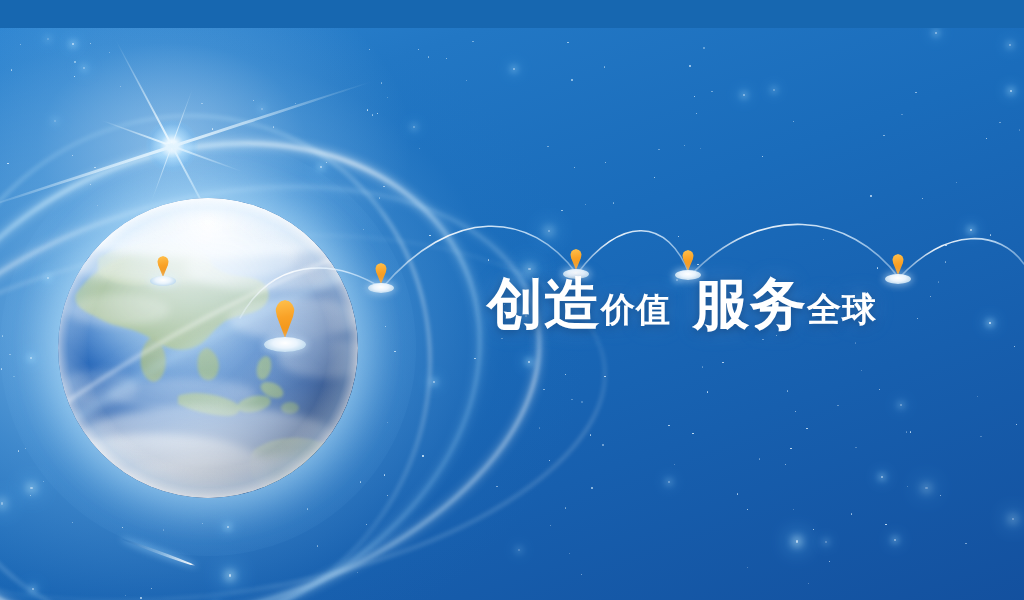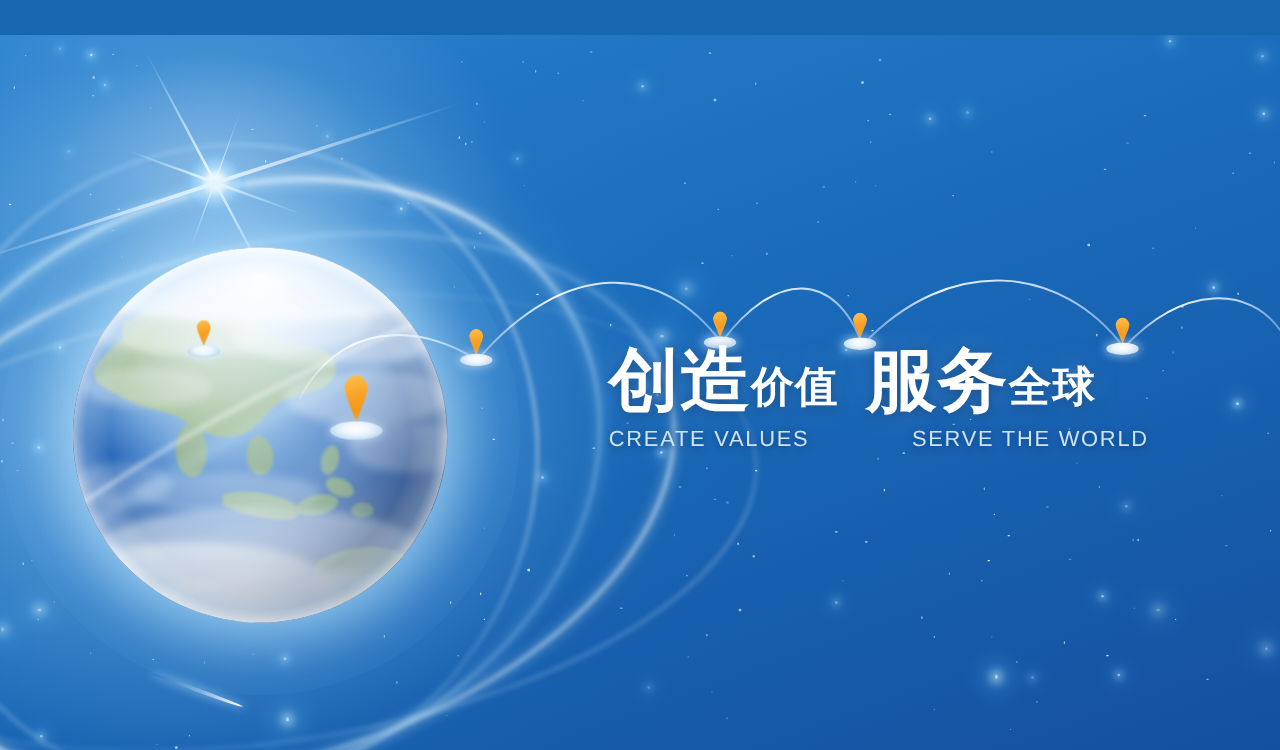--- a/index.html
+++ b/index.html
@@ -479,19 +479,15 @@
   </div>
   <div class="pin" style="left:885px;top:226px;">
     <div class="drop"></div>
     <div class="disc"></div>
   </div>
 
   <div class="headline">
     <div class="line1">
       <span class="big-cn">创造</span><span class="sm-cn">价值</span><span class="gap"></span><span class="big-cn">服务</span><span class="sm-cn">全球</span>
     </div>
-    <div class="line2">
-      <span class="sub s1">CREATE VALUES</span>
-      <span class="sub s2">SERVE THE WORLD</span>
-    </div>
   </div>
 
 </div>
 
 </body></html>

